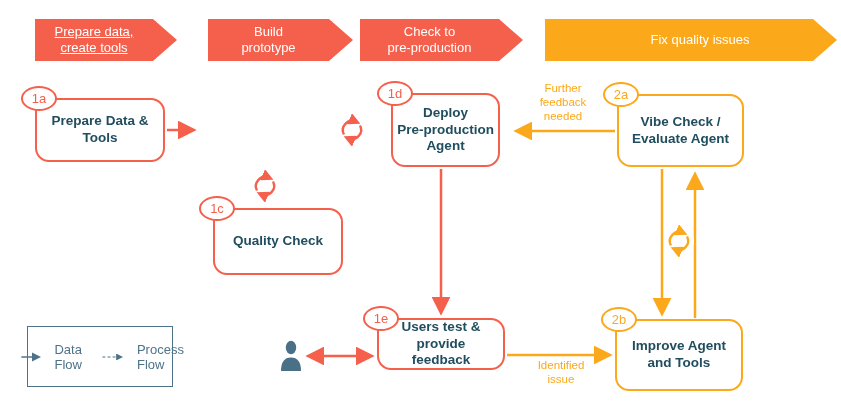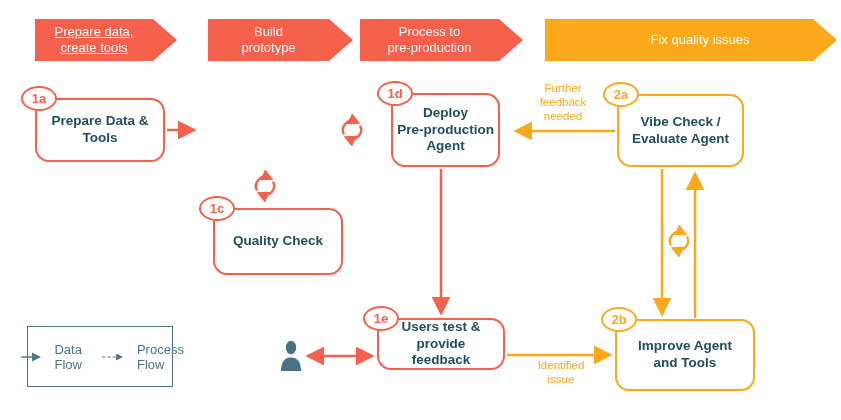--- a/index.html
+++ b/index.html
@@ -27,21 +27,21 @@
     display:flex;align-items:center;justify-content:center;box-sizing:border-box;
   }
   .node.orange{border-color:var(--orange);}
   .node-label{
     color:var(--navy);font-size:13.5px;font-weight:700;line-height:1.25;
     text-align:center;white-space:pre-line;
   }
   .badge{
     position:absolute;left:-16px;top:-14px;width:36px;height:25px;background:#fff;
     border:2px solid var(--red);border-radius:50%;display:flex;align-items:center;justify-content:center;
-    font-size:13px;font-weight:700;color:var(--red);box-sizing:border-box;
+    font-size:13px;font-weight:400;color:var(--red);box-sizing:border-box;
   }
   .node.orange .badge{border-color:var(--orange);color:var(--orange);}
 
   
   .edge-label{
     position:absolute;color:var(--orange);font-size:11.5px;line-height:1.2;
     text-align:center;white-space:pre-line;width:84px;
   }
 
   
@@ -106,21 +106,21 @@
       <circle r="15" fill="#fff"></circle>
       <path d="M -8 4.5 A 9.2 9.2 0 0 1 4 -8.2" fill="none" style="stroke:var(--orange,#FBA81B)" stroke-width="2.4" marker-end="url(#ah-orange-s)"></path>
       <path d="M 8 -4.5 A 9.2 9.2 0 0 1 -4 8.2" fill="none" style="stroke:var(--orange,#FBA81B)" stroke-width="2.4" marker-end="url(#ah-orange-s)"></path>
     </g>
   </svg>
 
   <div class="chevron red" style="left:35px;top:19px;width:142px;text-decoration:underline;">Prepare data,
 create tools</div>
   <div class="chevron red" style="left:208px;top:19px;width:145px;">Build
 prototype</div>
-  <div class="chevron red" style="left:360px;top:19px;width:163px;">Process to
+  <div class="chevron red" style="left:360px;top:19px;width:163px;">Check to
 pre-production</div>
   <div class="chevron orange" style="left:545px;top:19px;width:292px;padding-left:42px;">Fix quality issues</div>
 
   <div class="node" style="left:35px;top:98px;width:130px;height:64px;">
     <div class="badge">1a</div>
     <div class="node-label">Prepare Data &amp;
 Tools</div>
   </div>
   <div class="node" style="left:200px;top:208px;width:130px;height:67px;margin-left:13px;">
     <div class="badge">1c</div>
@@ -136,21 +136,21 @@
     <div class="badge">1e</div>
     <div class="node-label">Users test &amp;
 provide
 feedback</div>
   </div>
   <div class="node orange" style="left:617px;top:94px;width:127px;height:73px;">
     <div class="badge">2a</div>
     <div class="node-label">Vibe Check /
 Evaluate Agent</div>
   </div>
-  <div class="node orange" style="left:615px;top:319px;width:140px;height:72px;justify-content:center;">
+  <div class="node orange" style="left:615px;top:319px;width:128px;height:72px;justify-content:center;">
     <div class="badge">2b</div>
     <div class="node-label">Improve Agent
 and Tools</div>
   </div>
 
   <div class="edge-label" style="left:521px;top:82px;">Further
 feedback
 needed</div>
   <div class="edge-label" style="left:519px;top:359px;">Identified
 issue</div>

